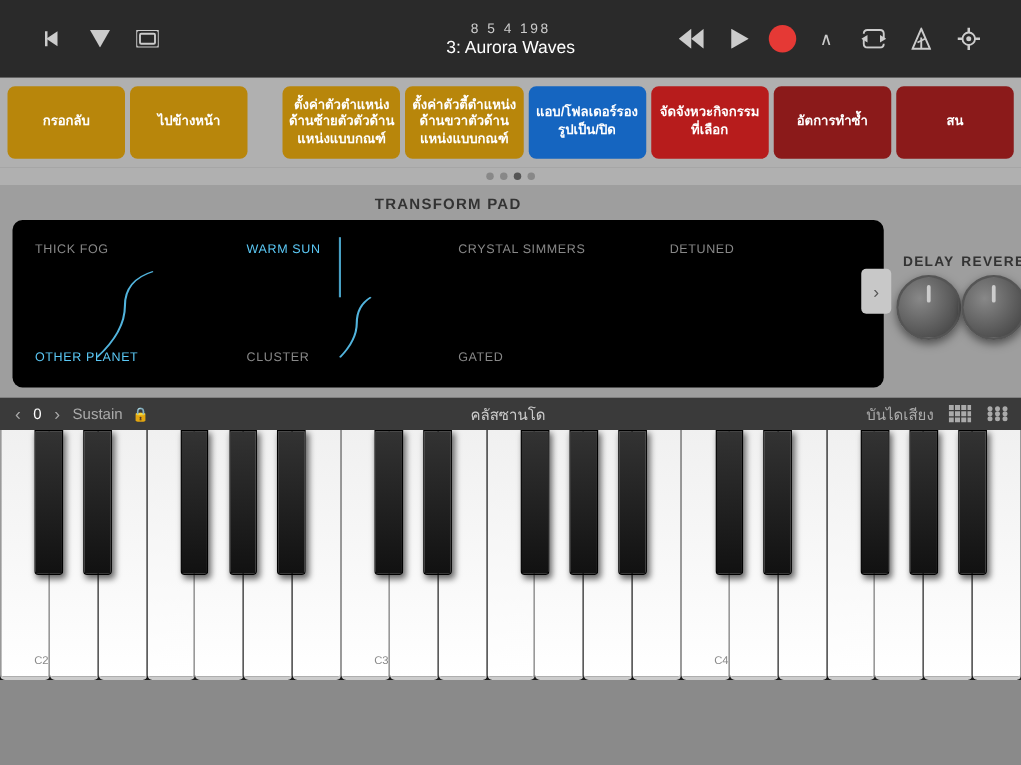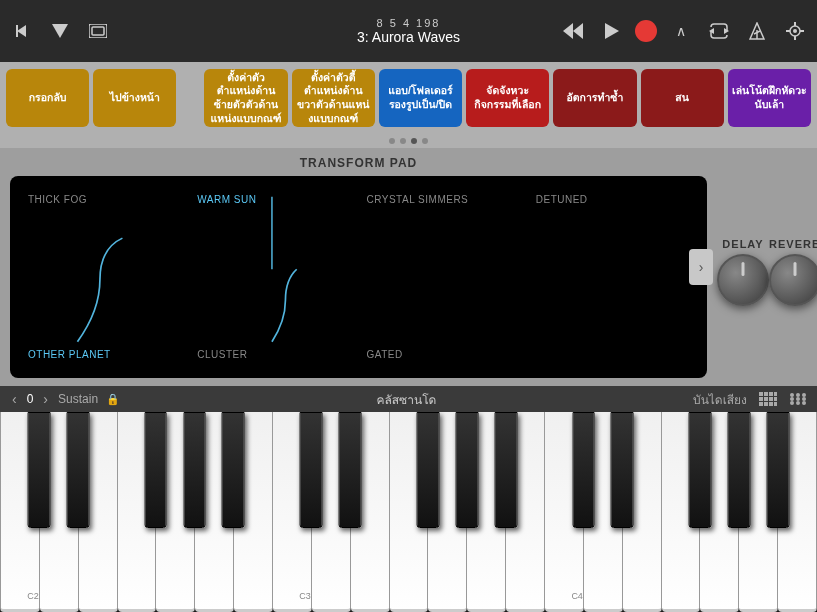--- a/index.html
+++ b/index.html
@@ -12,21 +12,21 @@
       position: relative;
     }
 
     
     #top-bar {
       background: #2a2a2a;
       height: 62px;
       display: flex;
       align-items: center;
       justify-content: space-between;
-      padding: 0 8px;
+      padding: 0 28px;
       position: relative;
     }
     .top-left-controls {
       display: flex;
       align-items: center;
       gap: 10px;
     }
     .top-center {
       position: absolute;
       left: 50%;
@@ -107,21 +107,21 @@
     .dot {
       width: 6px; height: 6px;
       border-radius: 50%;
       background: #888;
     }
     .dot.active { background: #555; }
 
     
     #instrument-area {
       background: #9e9e9e;
-      height: 238px;
+      height: 170px;
       display: flex;
       flex-direction: row;
       padding: 8px 10px 8px 10px;
       gap: 10px;
       position: relative;
     }
 
     
     #transform-pad-container {
       flex: 1;
@@ -407,21 +407,20 @@
 
 <div id="smart-controls">
 <div class="sc-btn" style="background: rgb(184, 134, 11);">กรอกลับ</div>
     <div class="sc-btn" style="background: rgb(184, 134, 11);">ไปข้างหน้า</div>
     <div class="sc-btn" style="background: rgb(184, 134, 11); margin-left: 24px;">ตั้งค่าตัวตำแหน่งด้านซ้ายตัวตัวด้านแหน่งแบบกณฑ์</div>
     <div class="sc-btn" style="background: rgb(184, 134, 11);">ตั้งค่าตัวตี้ตำแหน่งด้านขวาตัวด้านแหน่งแบบกณฑ์</div>
     <div class="sc-btn" style="background: rgb(21, 101, 192);">แอบ/โฟลเดอร์รองรูปเป็น/ปิด</div>
     <div class="sc-btn" style="background: rgb(183, 28, 28);">จัดจังหวะกิจกรรมที่เลือก</div>
     <div class="sc-btn" style="background: rgb(139, 26, 26);">อัตการทำซ้ำ</div>
     <div class="sc-btn" style="background: rgb(139, 26, 26);">สน</div>
-    <div class="sc-btn" style="background: rgb(106, 31, 168);">เล่นโน้ตฝึกหัดวะ นับเล้า</div>
   </div>
 
 <div id="dots-row">
   <div class="dot"></div>
   <div class="dot"></div>
   <div class="dot active"></div>
   <div class="dot"></div>
 </div>
 
 <div id="instrument-area">

